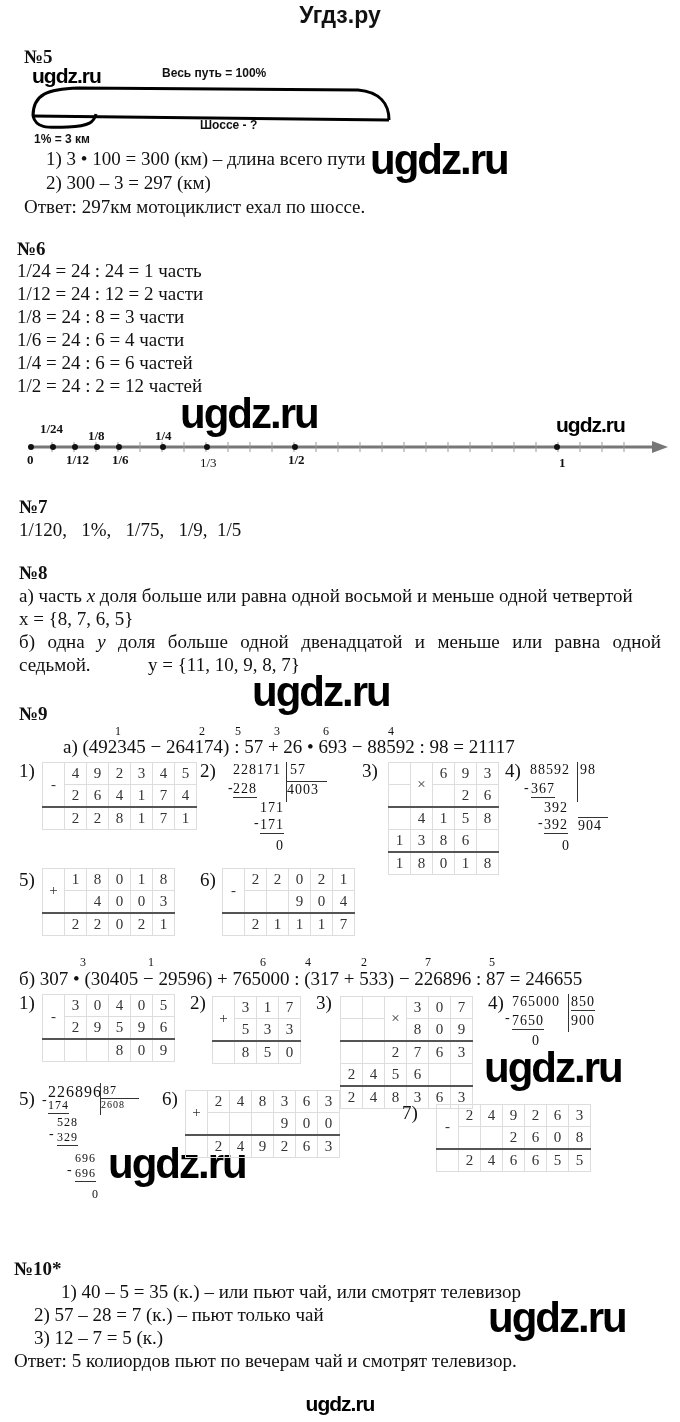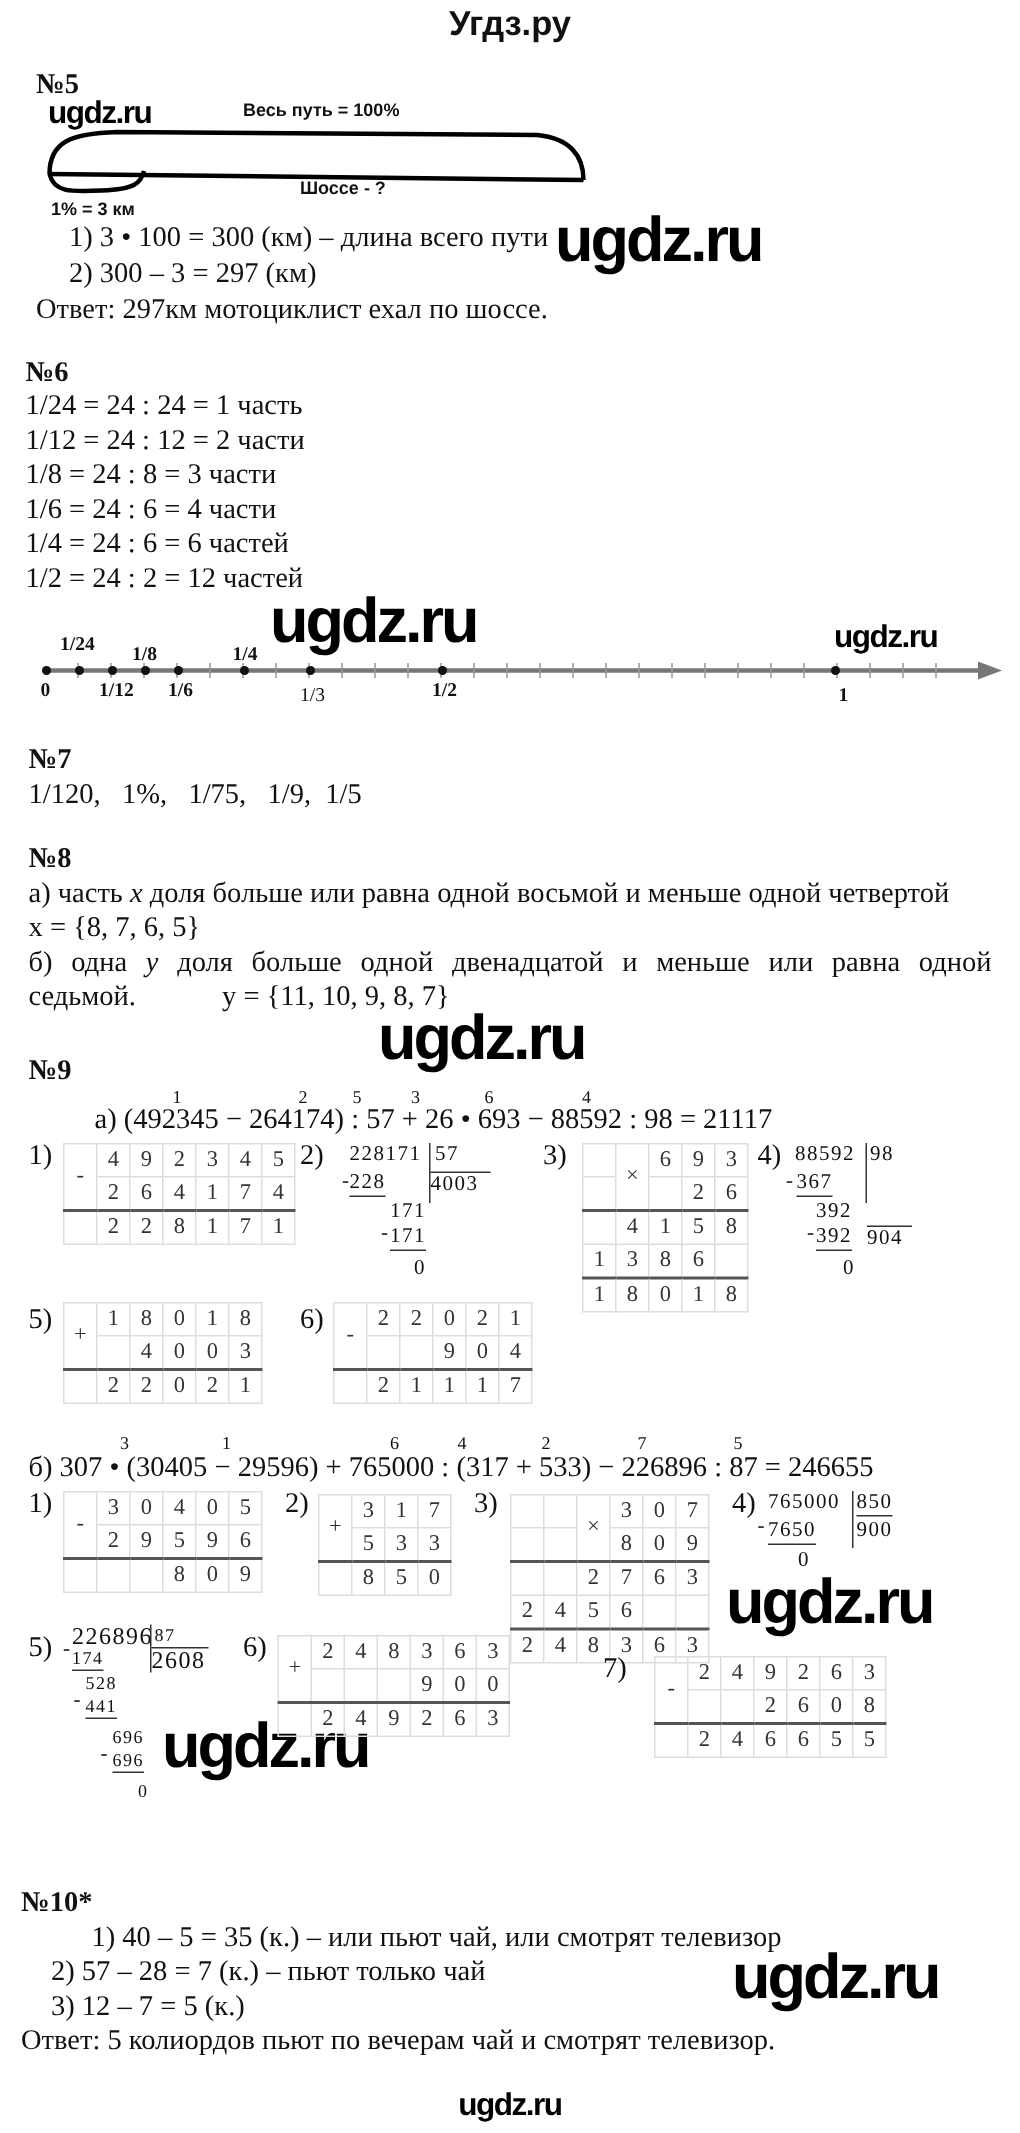--- a/index.html
+++ b/index.html
@@ -401,26 +401,26 @@
   <div class="ld ul" style="left:512px;top:1013px;">7650</div>
   <div class="ld" style="left:532px;top:1033px;">0</div>
 </div>
 <div class="abs wm wm-big" style="left:484px;top:1044px;">ugdz.ru</div>
 
 <div class="abs line" style="left:19px;top:1088px;">5)</div>
 <div>
   <div class="ld" style="left:48px;top:1083px;font-size:16px;">226896</div>
   <div class="ld vbar" style="left:100px;top:1083px;height:32px;"></div>
   <div class="ld" style="left:103px;top:1083px;font-size:12px;">87</div>
-  <div class="ld tline" style="left:101px;top:1098px;width:38px;font-size:16px;">2608</div>
+  <div class="ld tline" style="left:101px;top:1098px;width:38px;font-size:10px;">2608</div>
   <div class="ld" style="left:42px;top:1092px;">-</div>
   <div class="ld ul" style="left:48px;top:1098px;font-size:12px;">174</div>
   <div class="ld" style="left:57px;top:1115px;font-size:12px;">528</div>
   <div class="ld" style="left:49px;top:1126px;">-</div>
-  <div class="ld ul" style="left:57px;top:1130px;font-size:12px;">441</div>
+  <div class="ld ul" style="left:57px;top:1130px;font-size:12px;">329</div>
   <div class="ld" style="left:75px;top:1151px;font-size:12px;">696</div>
   <div class="ld" style="left:67px;top:1162px;">-</div>
   <div class="ld ul" style="left:75px;top:1166px;font-size:12px;">696</div>
   <div class="ld" style="left:92px;top:1187px;font-size:12px;">0</div>
 </div>
 <div class="abs wm wm-big" style="left:108px;top:1140px;">ugdz.ru</div>
 
 <div class="abs line" style="left:162px;top:1088px;">6)</div>
 <table class="col" style="left:185px;top:1090px;">
   <tbody>

